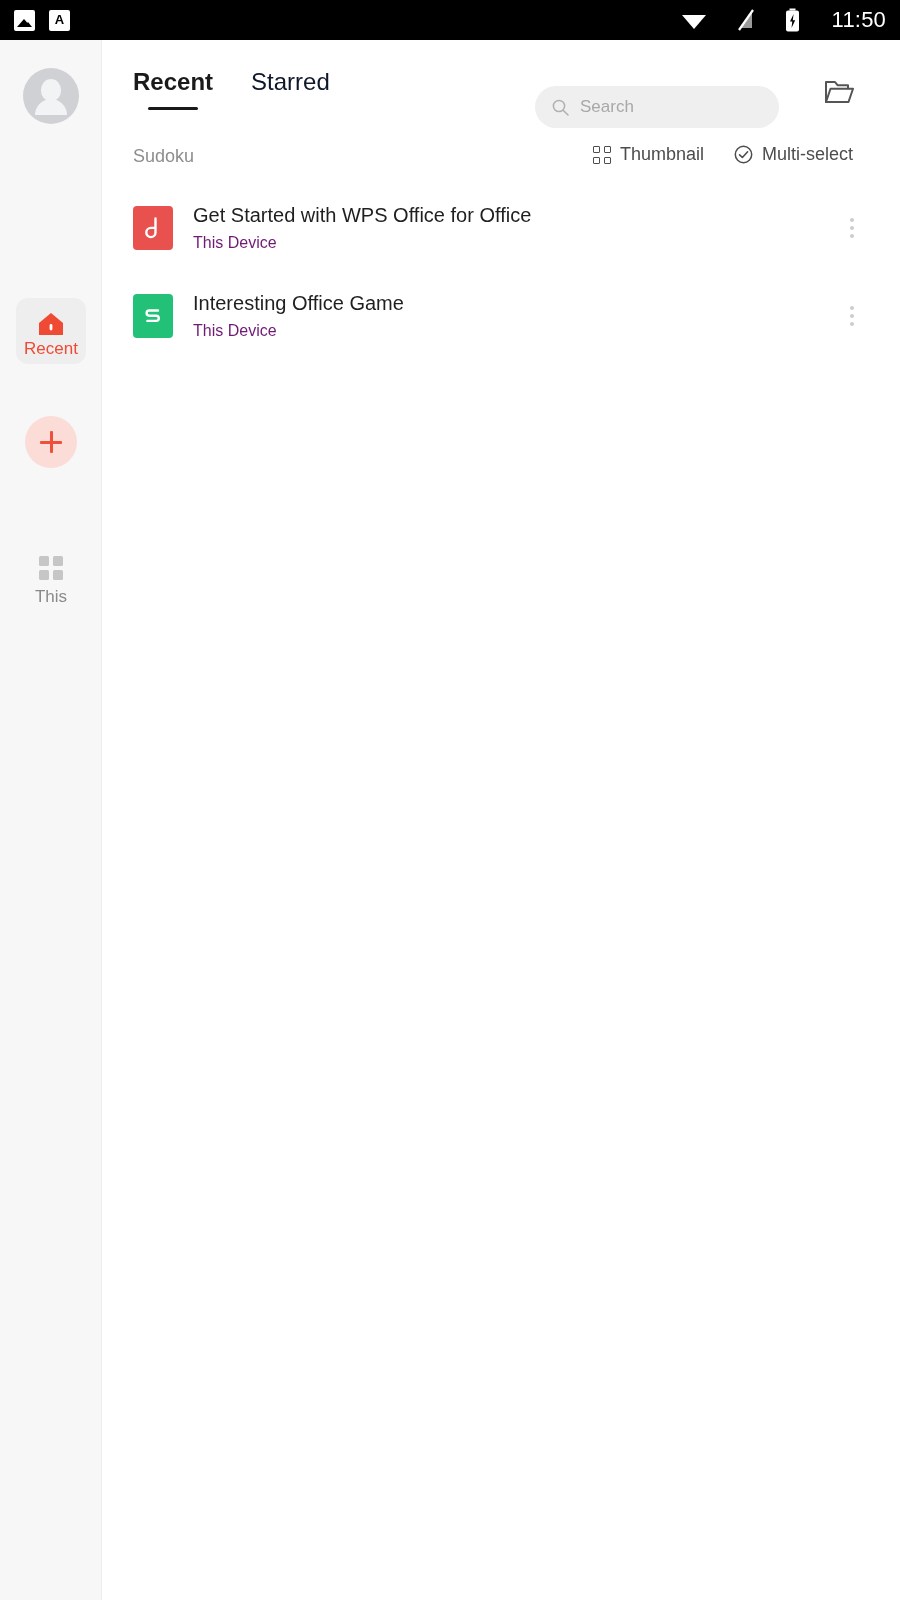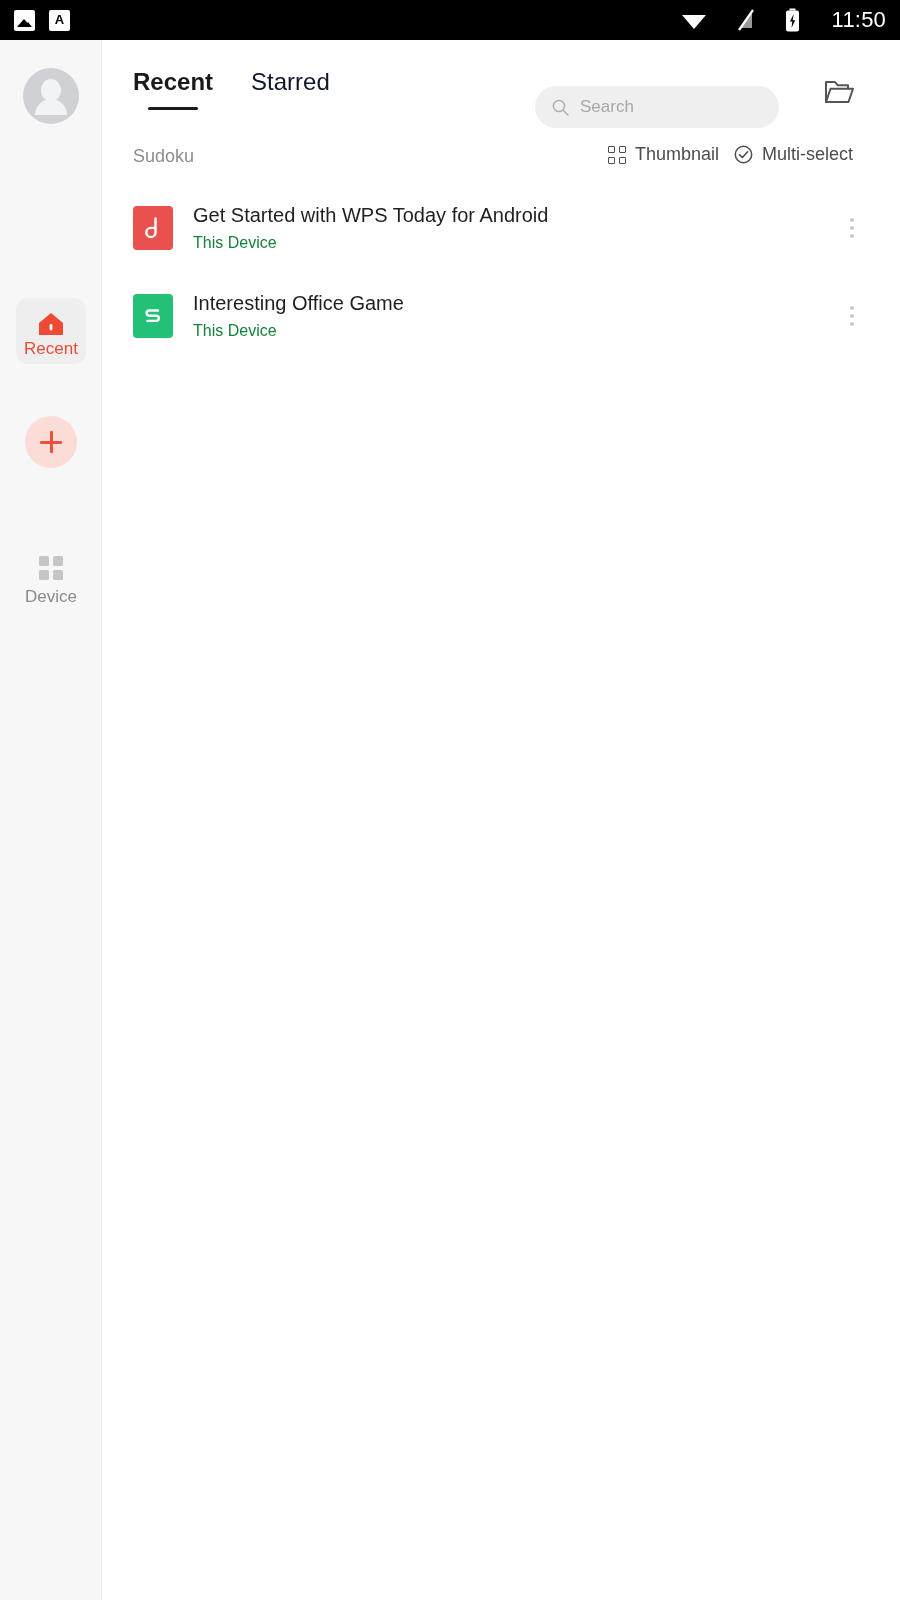--- a/index.html
+++ b/index.html
@@ -290,21 +290,21 @@
     color: #8d8d8d;
     font-size: 18px;
     font-family: "Liberation Sans", sans-serif;
   }
   .section-actions {
     position: absolute;
     right: 47px;
     top: 14px;
     display: flex;
     align-items: center;
-    gap: 15px;
+    gap: 30px;
   }
   .action-btn {
     display: flex;
     align-items: center;
     gap: 9px;
     color: #4d4d4d;
     font-size: 18px;
     font-family: "Liberation Sans", sans-serif;
   }
   .thumb-grid {
@@ -347,21 +347,21 @@
   .file-glyph { display: block; }
 
   .file-text { display: flex; flex-direction: column; justify-content: center; flex: 1; }
   .file-title {
     color: #1f1f1f;
     font-size: 20px;
     line-height: 26px;
     font-family: "Liberation Sans", sans-serif;
   }
   .file-sub {
-    color: #15803d;
+    color: #701a75;
     font-size: 16px;
     line-height: 22px;
     margin-top: 4px;
     font-family: "Liberation Sans", sans-serif;
   }
 
   .more-btn {
     position: absolute;
     right: 30px;
     top: 50%;
@@ -426,21 +426,21 @@
       <div class="add-circle"></div>
     </div>
 
     <div class="nav-item nav-tools">
       <div class="tools-grid">
         <span></span>
           <span></span>
           <span></span>
           <span></span>
       </div>
-      <div class="nav-tools-label">Device</div>
+      <div class="nav-tools-label">This</div>
     </div>
 
   </div>
 
   <div class="main">
 
     <div class="appbar">
 
       <div class="tabs">
         <div class="tab active">Recent</div>
@@ -491,21 +491,21 @@
 
     <div class="file-list">
 
       <div class="file-row">
         <div class="file-icon pdf">
           <svg class="file-glyph" width="22" height="26" viewBox="0 0 22 26">
             <path d="M13.5 3.5 L13.5 17.5 A4.6 4.6 0 1 1 8.9 12.9 L13.5 12.9" fill="none" stroke="#ffffff" stroke-width="2.4" stroke-linecap="round" stroke-linejoin="round"></path>
           </svg>
         </div>
         <div class="file-text">
-          <div class="file-title">Get Started with WPS Today for Android</div>
+          <div class="file-title">Get Started with WPS Office for Office</div>
           <div class="file-sub">This Device</div>
         </div>
         <div class="more-btn">
           <span></span>
             <span></span>
             <span></span>
         </div>
       </div>
 
       <div class="file-row">

